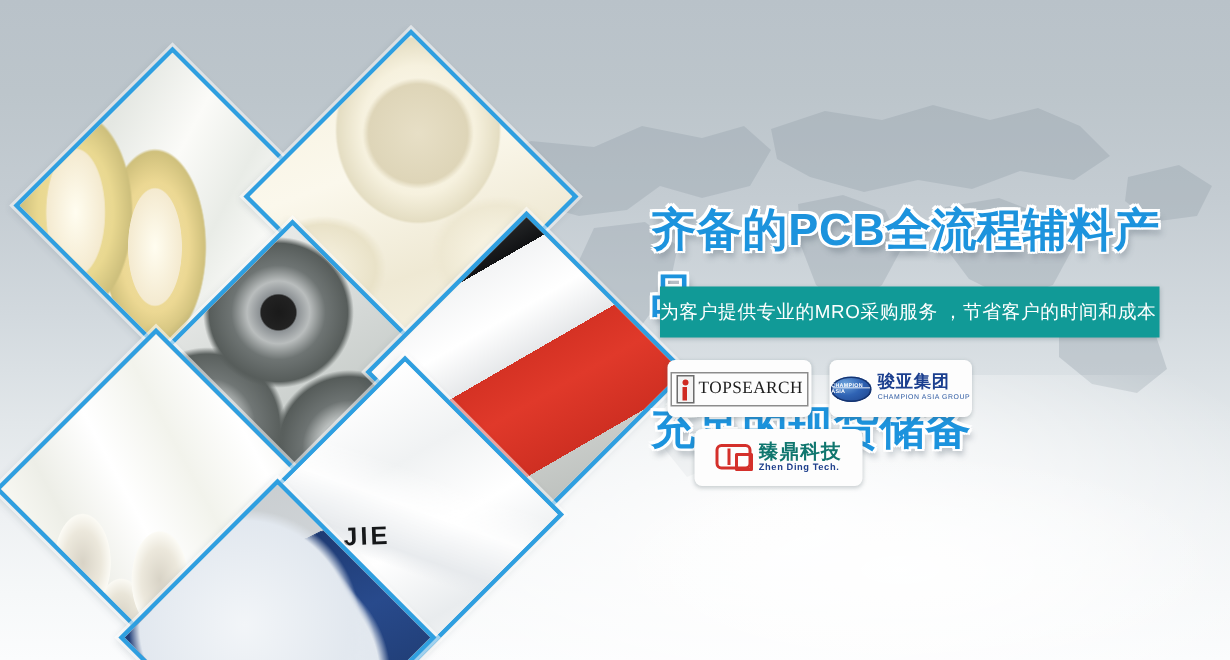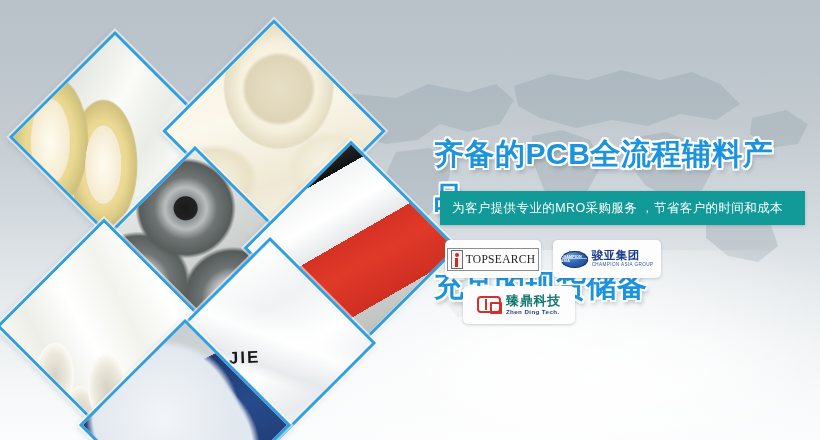--- a/index.html
+++ b/index.html
@@ -159,24 +159,23 @@
       -1.6px  1.6px 0 #ffffff,  1.6px  1.6px 0 #ffffff,
        0 -1.8px 0 #ffffff, 0 1.8px 0 #ffffff,
       -1.8px 0 0 #ffffff, 1.8px 0 0 #ffffff,
        2px 4px 4px rgba(80,95,108,.45);
     white-space:pre-line;
   }
   .headline .ln { display:block; }
 
   .subbar {
     position:absolute; left:10px; top:191px;
-    width:365px; height:34px;
+    width:333px; height:34px;
     background:#119a97;
     display:flex; align-items:center;
-    padding-left:12px;
     box-shadow:0 1px 3px rgba(40,70,75,.25);
   }
   .subbar span {
     color:#ffffff;
     font-size:12.5px;
     letter-spacing:.4px;
     white-space:nowrap;
   }
 
   
@@ -187,21 +186,21 @@
   .logo-chip {
     height:38px;
     background:#fdfdfd;
     border-radius:5px;
     box-shadow:0 1px 3px rgba(70,85,95,.28);
     display:flex; align-items:center; justify-content:center;
     overflow:hidden;
   }
   .chip-topsearch  { width:96px; }
   .chip-kinwong    { width:96px; }
-  .chip-champion   { width:108px; }
+  .chip-champion   { width:95px; }
   .chip-zhending   { width:112px; }
 
   
   .ts-wrap { display:flex; align-items:center; gap:3px; border:1px solid #8d8d8d; padding:1px 3px; }
   .ts-mark {
     width:12px; height:19px; background:#f3f3f3;
     border:1px solid #6d6d6d; position:relative;
   }
   .ts-mark::before{
     content:""; position:absolute; left:3px; top:2px;

